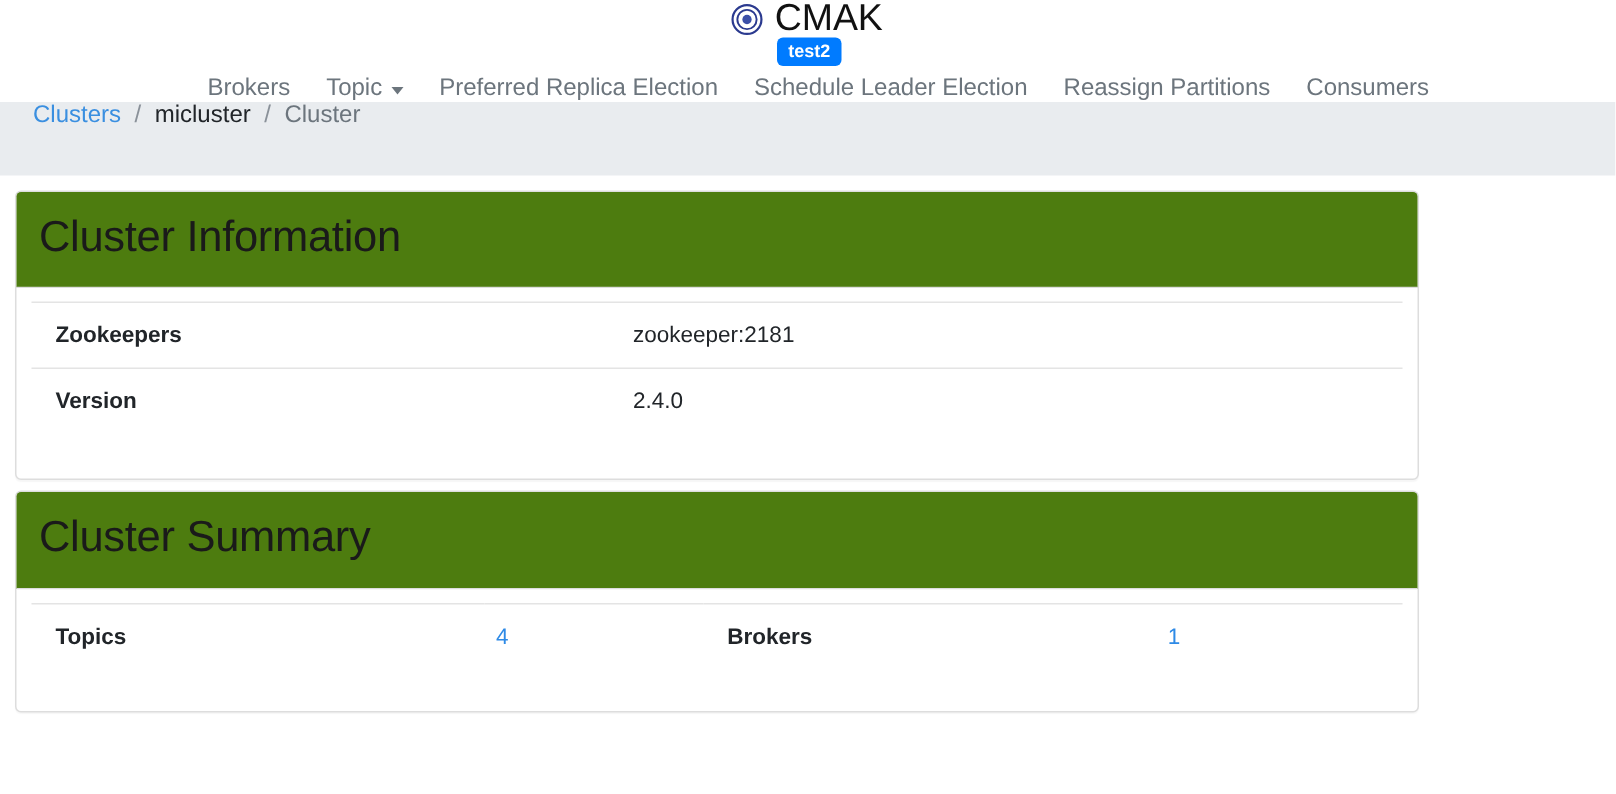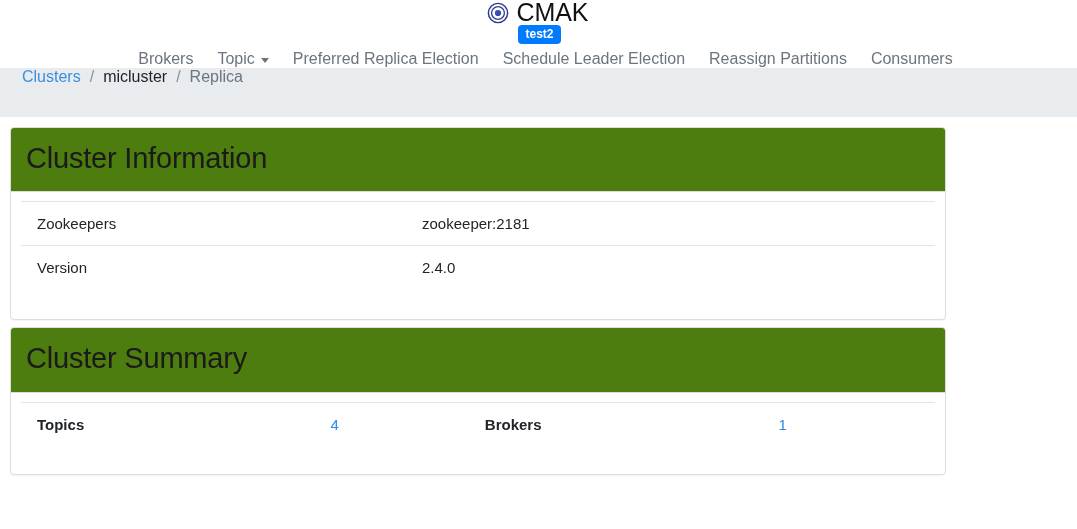--- a/index.html
+++ b/index.html
@@ -144,21 +144,21 @@
     width: 100%;
     border-collapse: collapse;
     font-size: 15px;
   }
   table.info-table td {
     border-top: 1px solid #e4e4e4;
     padding: 13px 8px 13px 8px;
     vertical-align: top;
   }
   td.label-cell {
-    font-weight: normal;
+    font-weight: bold;
     color: #212529;
     width: 43%;
     padding-left: 16px !important;
   }
   td.value-cell {
     color: #212529;
   }
   .info-spacer {
     height: 30px;
   }
@@ -237,21 +237,21 @@
     </a>
 
   </div>
 </div>
 
 <div class="breadcrumb-bar">
   <a class="bc-link">Clusters</a>
   <span class="bc-sep">/</span>
   <span class="bc-current-dark">micluster</span>
   <span class="bc-sep">/</span>
-  <span class="bc-active">Replica</span>
+  <span class="bc-active">Cluster</span>
 </div>
 
 <div class="content">
 
   <div class="panel">
     <div class="panel-heading">
       <h3 class="panel-title">Cluster Information</h3>
     </div>
     <div class="panel-body-table">
       <table class="info-table">

